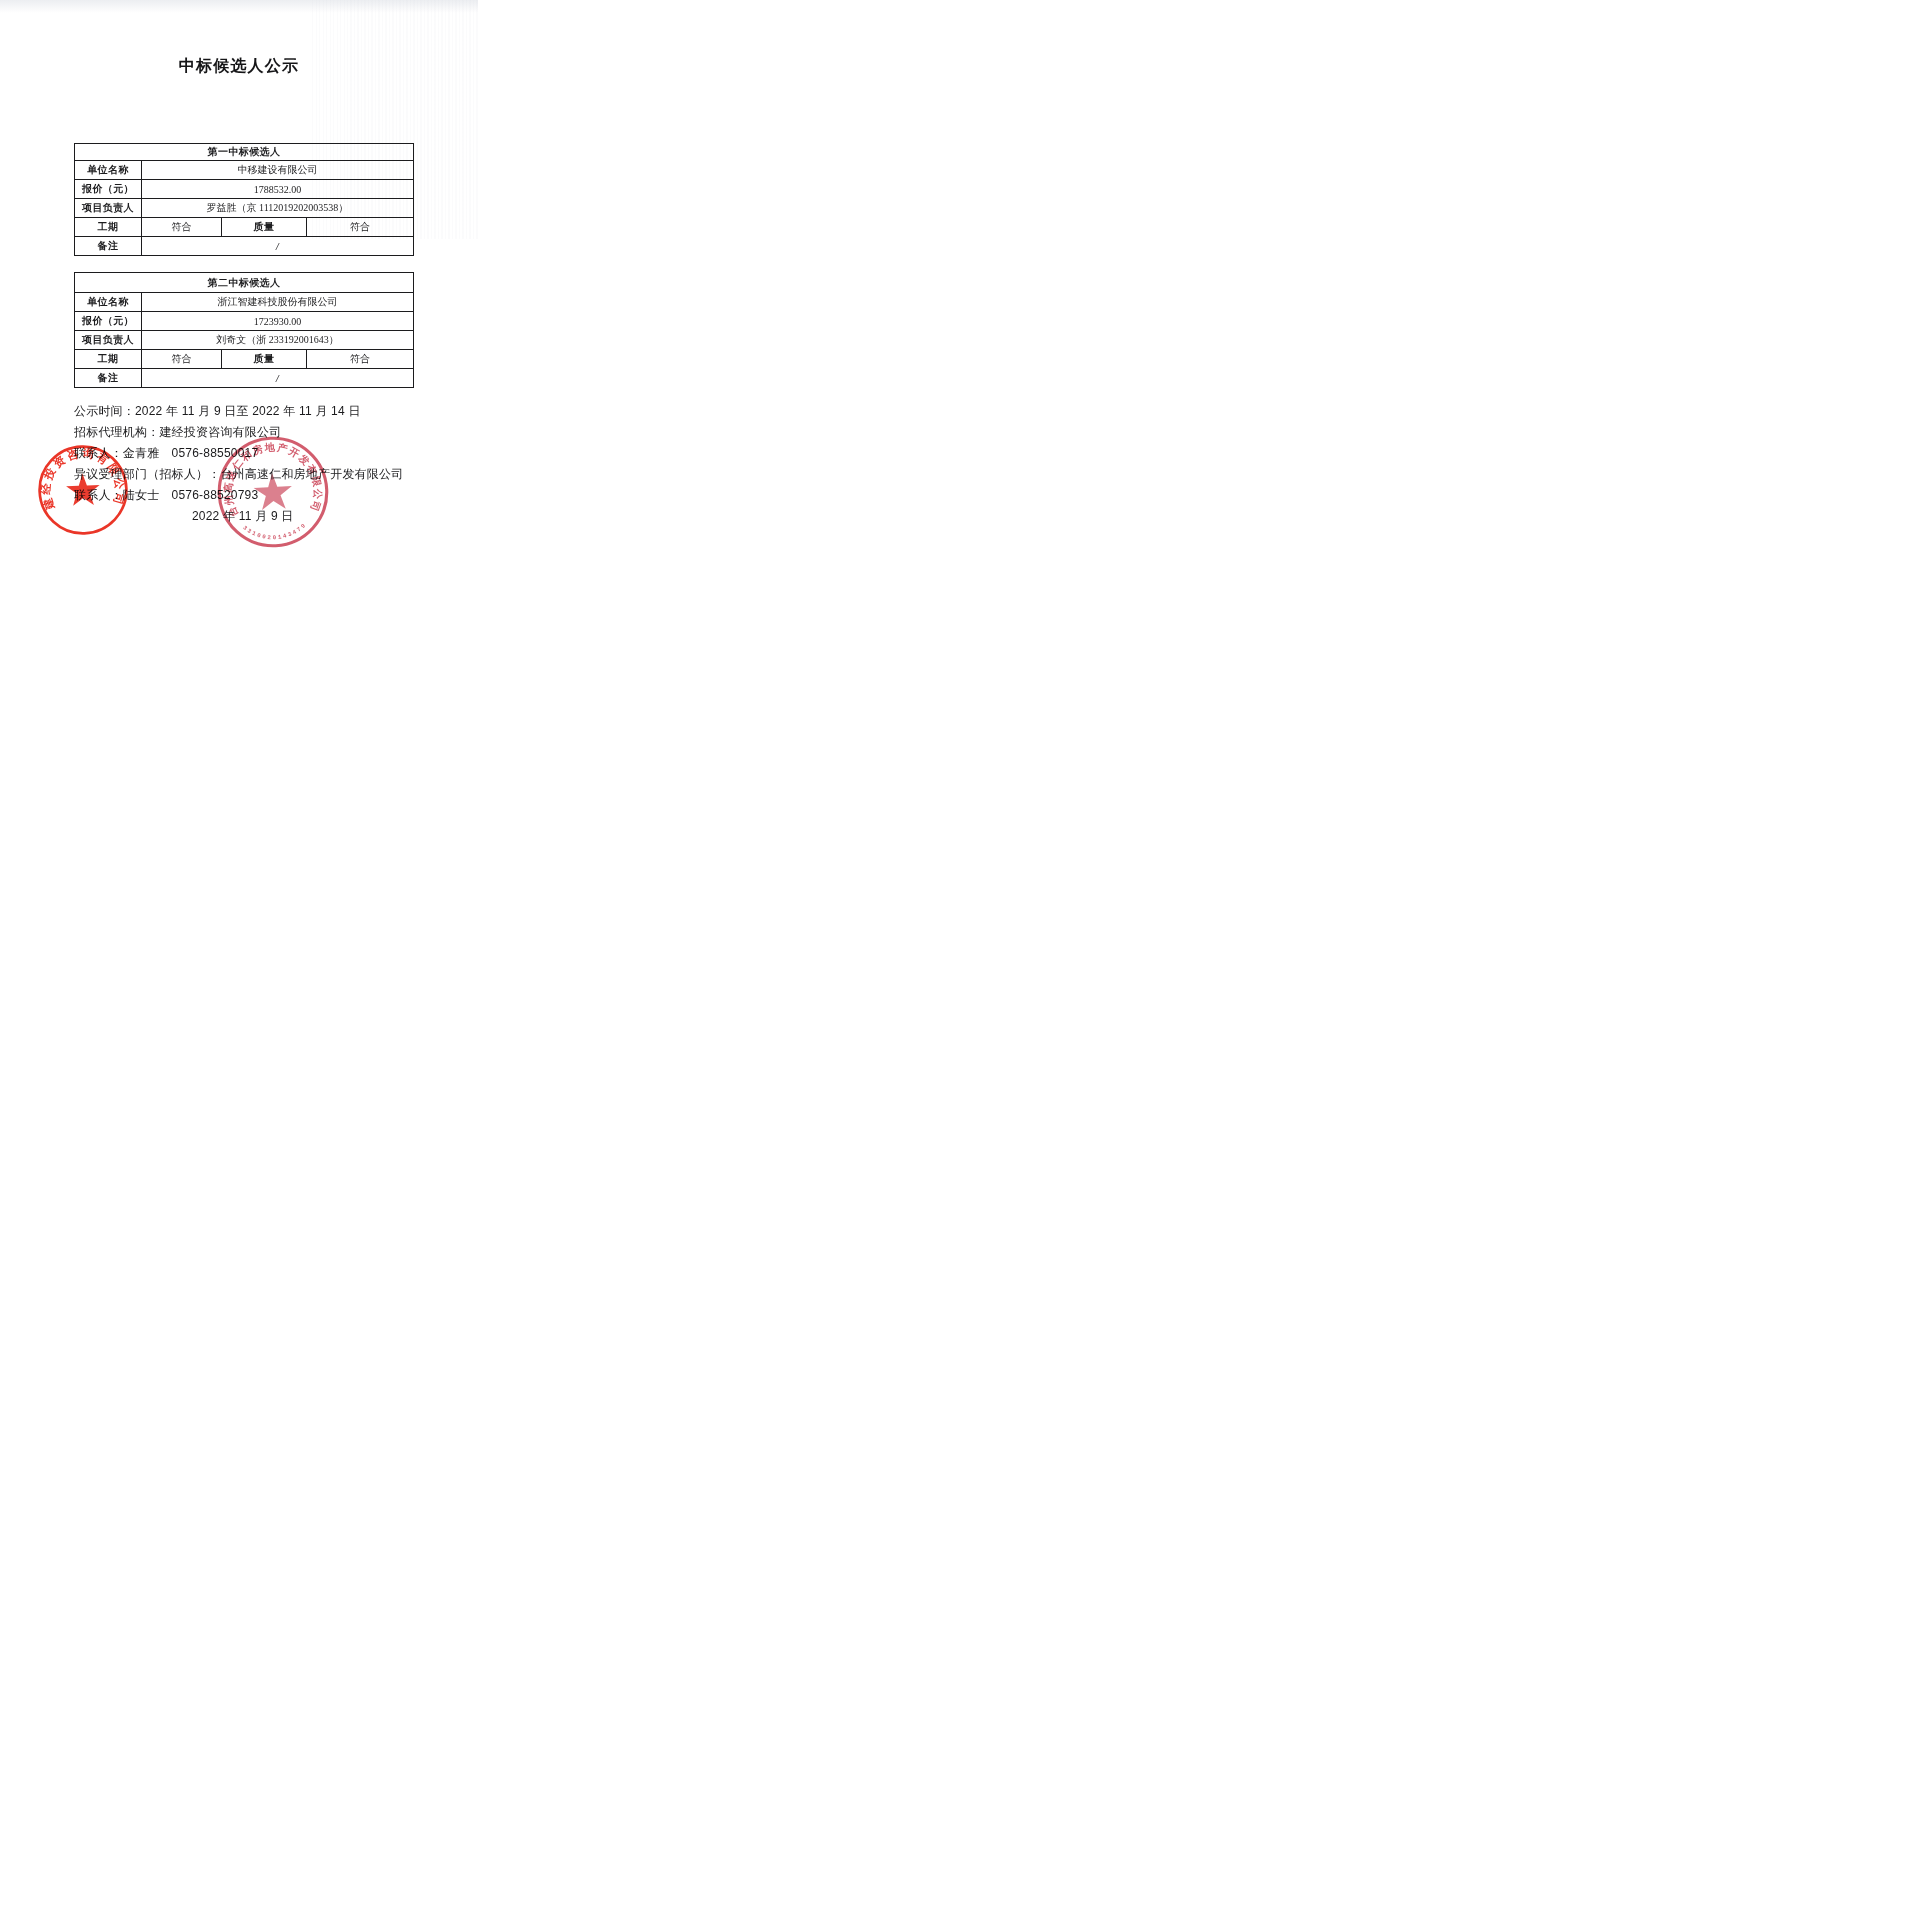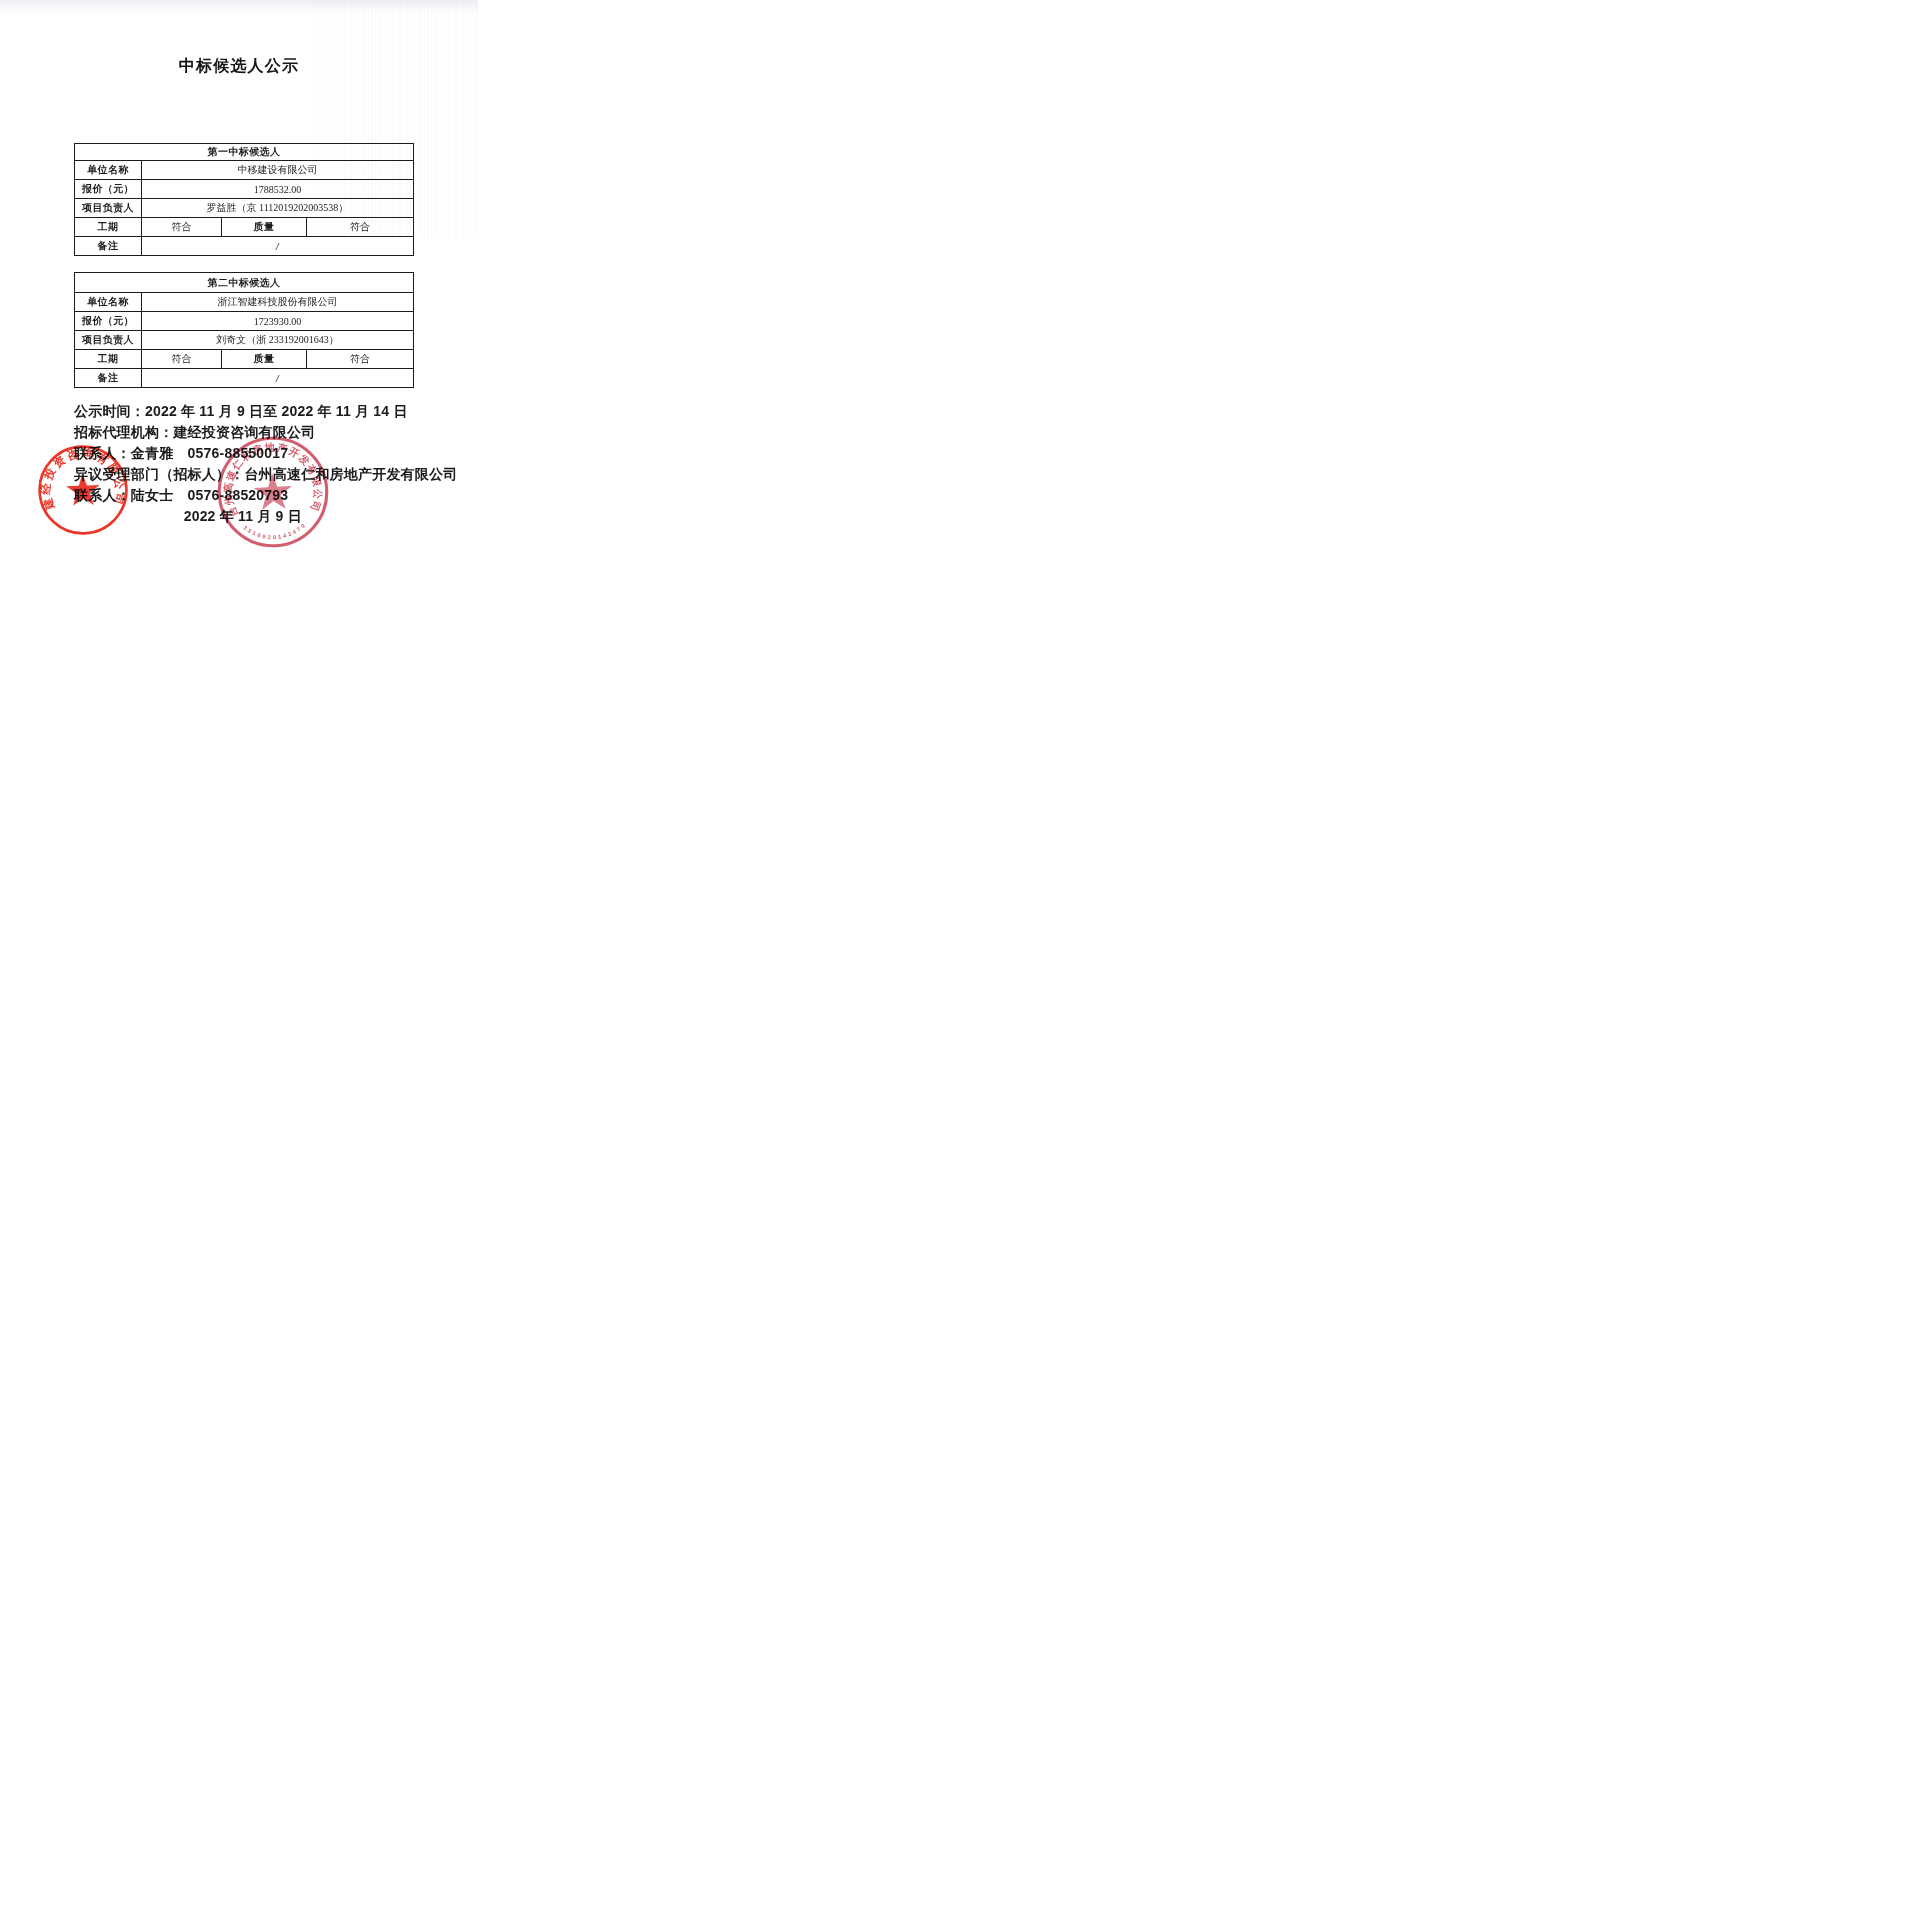--- a/index.html
+++ b/index.html
@@ -63,21 +63,21 @@
     font-weight:700;letter-spacing:0.4px;
   }
   td.hdr{font-size:8.9px;}
   td.val{font-family:"Liberation Serif","DejaVu Serif",serif;}
   td.slash{font-size:10.4px;font-style:italic;font-weight:600;}
   #table1 tr.hrow{height:17px;} #table1 tr.r{height:19px;}
   #table2 tr.hrow{height:20px;} #table2 tr.r{height:19px;}
   .footer{
     position:absolute;left:74px;top:401px;width:339px;
     font-family:"Liberation Sans","DejaVu Sans",sans-serif;
-    font-weight:700;font-size:14px;letter-spacing:0.2px;
+    font-weight:400;font-size:12px;letter-spacing:0.2px;
     color:#1b1b1d;
   }
   .footer .fl{height:21px;line-height:21px;white-space:nowrap;}
   .footer .fl.date{text-align:center;padding-right:1.5px;}
   
   .stamp{position:absolute;mix-blend-mode:multiply;pointer-events:none;}
   .stamp.left{left:35px;top:442px;width:96px;height:96px;opacity:0.95;transform:rotate(-2deg);}
   .stamp.right{left:215px;top:434px;width:116px;height:116px;opacity:0.84;transform:rotate(-3deg);}
   .stamp svg{display:block;width:100%;height:100%;}
   .ring-text{

